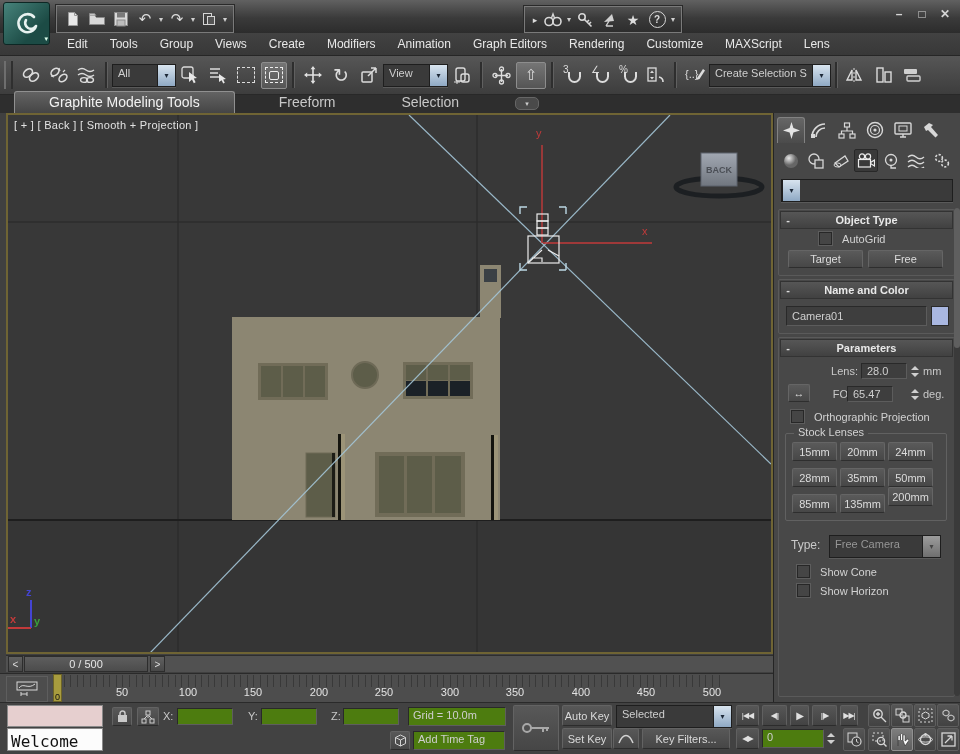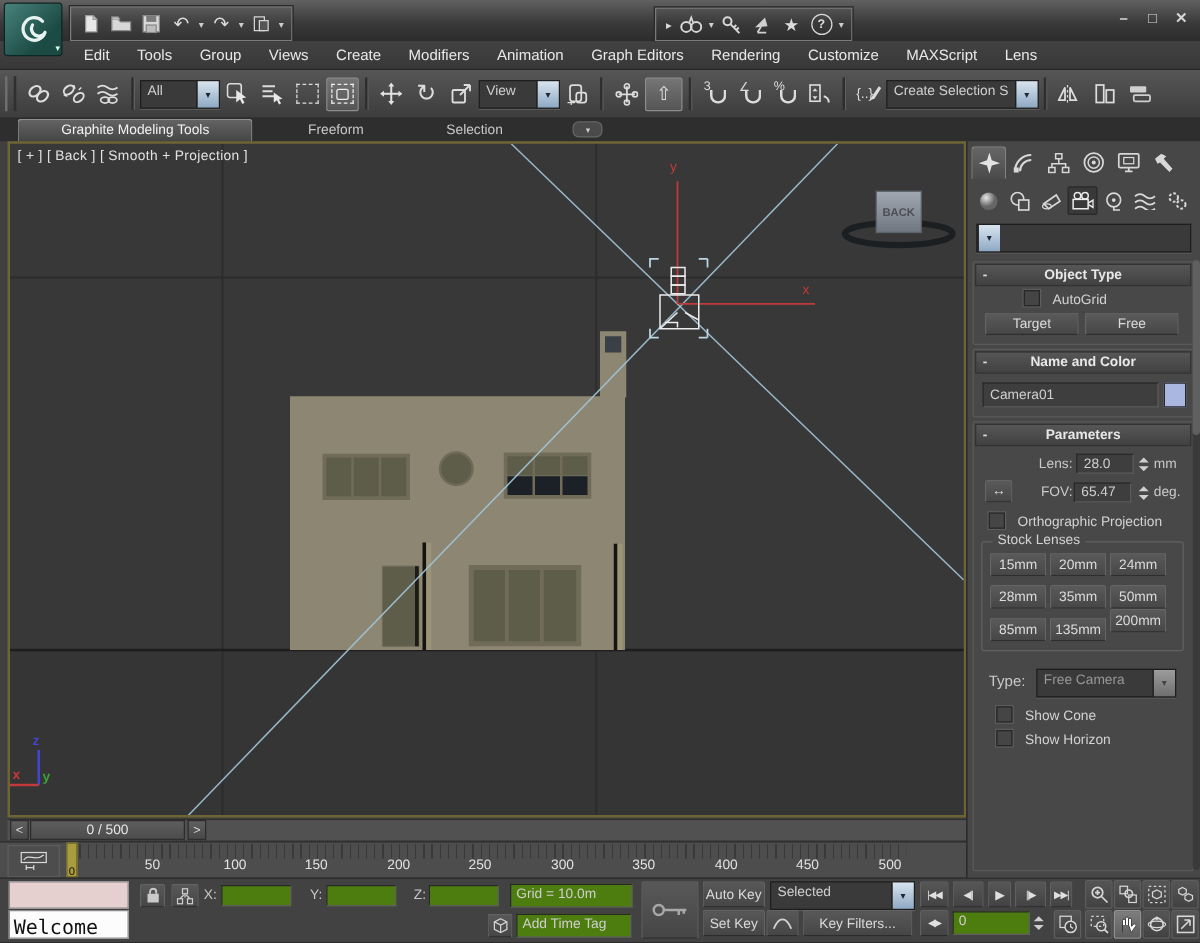--- a/index.html
+++ b/index.html
@@ -27,21 +27,21 @@
   .combo{height:21px;background:#3a3a3a;border:1px solid #1e1e1e;box-shadow:0 1px 0 #5a5a5a;display:flex;align-items:stretch}
   .combo .txt{padding:2px 5px 0 5px;font-size:11px;color:#cfcfcf;flex:1;white-space:nowrap;overflow:hidden}
   .combo .arr{width:17px;background:linear-gradient(#d8e4ef,#8fa9c4);color:#1c2837;display:flex;align-items:center;justify-content:center;font-size:8px;border-left:1px solid #1e1e1e}
   .combo.disabled .txt{color:#969696}
   .combo.disabled .arr{background:linear-gradient(#9c9c9c,#6f6f6f);color:#444}
   .mag{position:relative;display:inline-block;width:18px;height:16px}
   .mag i{position:absolute;left:0;top:-3px;font-style:normal;font-size:10px}
   .mag u{position:absolute;right:0;bottom:0;width:9px;height:9px;border:2px solid #dcdcdc;border-top:none;border-radius:0 0 7px 7px;display:block}
   
   .ribbon{left:0;top:95px;width:960px;height:18px;background:#2e2e2e;display:flex;align-items:flex-end;padding-left:14px;box-sizing:border-box}
-  .rtab{font-size:11px;color:#c8c8c8;padding:2px 16px 3px 16px;white-space:nowrap}
+  .rtab{font-size:14px;color:#c8c8c8;padding:2px 16px 3px 16px;white-space:nowrap}
   .rtab.active{background:linear-gradient(#636363,#454545);color:#f2f2f2;border:1px solid #909090;border-bottom:none;border-radius:3px 3px 0 0;padding:2px 34px 3px 34px}
   .rdrop{width:22px;height:11px;background:#4a4a4a;border:1px solid #666;border-radius:5px;margin:0 0 3px 40px;display:flex;align-items:center;justify-content:center;color:#ccc;font-size:7px}
   
   .viewport{left:6px;top:113px;width:763px;height:537px;border:2px solid #6f6434;background:#383838}
   .vplabel{left:6px;top:4px;font-size:11px;color:#e2e2e2;letter-spacing:.3px}
   
   .timeslider{left:6px;top:655px;width:767px;height:17px;background:#515151;display:flex;align-items:center;border-top:1px solid #2e2e2e;box-sizing:border-box}
   .tsbtn{width:13px;height:14px;margin-left:2px;background:linear-gradient(#606060,#484848);border:1px solid #2d2d2d;color:#ddd;font-size:10px;display:flex;align-items:center;justify-content:center}
   .tsfield{width:122px;height:14px;margin-left:1px;background:linear-gradient(#5e5e5e,#4c4c4c);border:1px solid #2d2d2d;color:#e6e6e6;font-size:11px;text-align:center;line-height:14px}
   .trackbar{left:0;top:673px;width:773px;height:29px;background:#4d4d4d;border-top:1px solid #2a2a2a;box-sizing:border-box}
@@ -690,21 +690,21 @@
       </div>
       <span class="lbl" style="left:20px;top:27px;width:59px;text-align:right">Lens:</span>
       <span class="pfield" style="left:82px;top:25px;width:46px;height:16px">28.0</span>
       <span class="spin" style="position:absolute;left:131px;top:25px;height:16px">
           <b class="up"></b>
           <b class="dn"></b>
         </span>
       <span class="lbl" style="left:144px;top:27px">mm</span>
       <span class="mxbtn" style="left:9px;top:46px;width:22px;height:18px">↔</span>
       <span class="lbl" style="left:34px;top:50px;width:45px;text-align:right">FOV:</span>
-      <span class="pfield" style="left:80px;top:48px;width:46px;height:16px">65.47</span>
+      <span class="pfield" style="left:68px;top:48px;width:46px;height:16px">65.47</span>
       <span class="spin" style="position:absolute;left:131px;top:48px;height:16px">
           <b class="up"></b>
           <b class="dn"></b>
         </span>
       <span class="lbl" style="left:144px;top:50px">deg.</span>
       <span style="position:absolute;left:12px;top:72px">
         <span class="chk"></span>
         <span style="margin-left:7px;font-size:11px;color:#d2d2d2">Orthographic Projection</span>
       </span>
 

